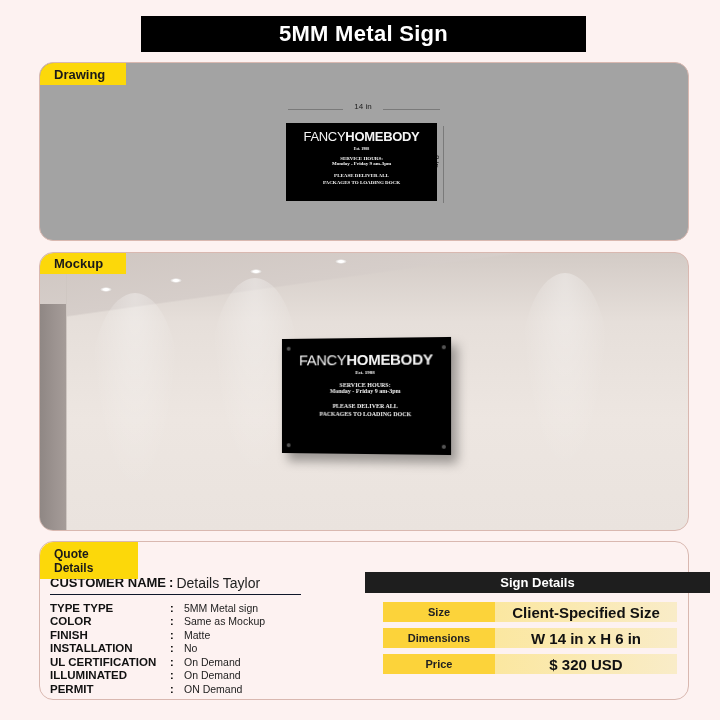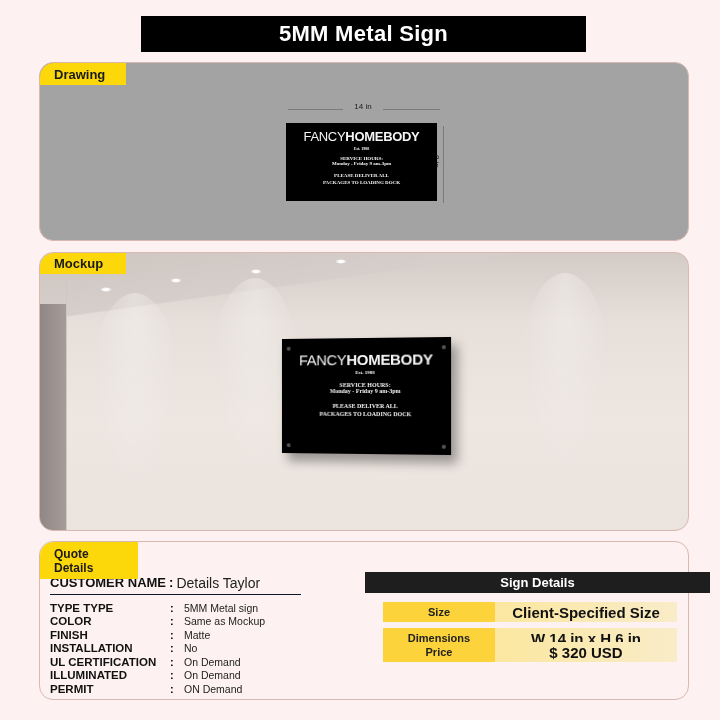--- a/index.html
+++ b/index.html
@@ -233,17 +233,17 @@
 
   <div class="details-head">Sign Details</div>
   <div class="details-row" style="top:60px">
     <div class="k">Size</div>
     <div class="v">Client-Specified Size</div>
   </div>
   <div class="details-row" style="top:86px">
     <div class="k">Dimensions</div>
     <div class="v">W 14 in x H 6 in</div>
   </div>
-  <div class="details-row" style="top:100px">
+  <div class="details-row" style="top:112px">
     <div class="k">Price</div>
     <div class="v">$ 320 USD</div>
   </div>
 </div>
 
 </body></html>

